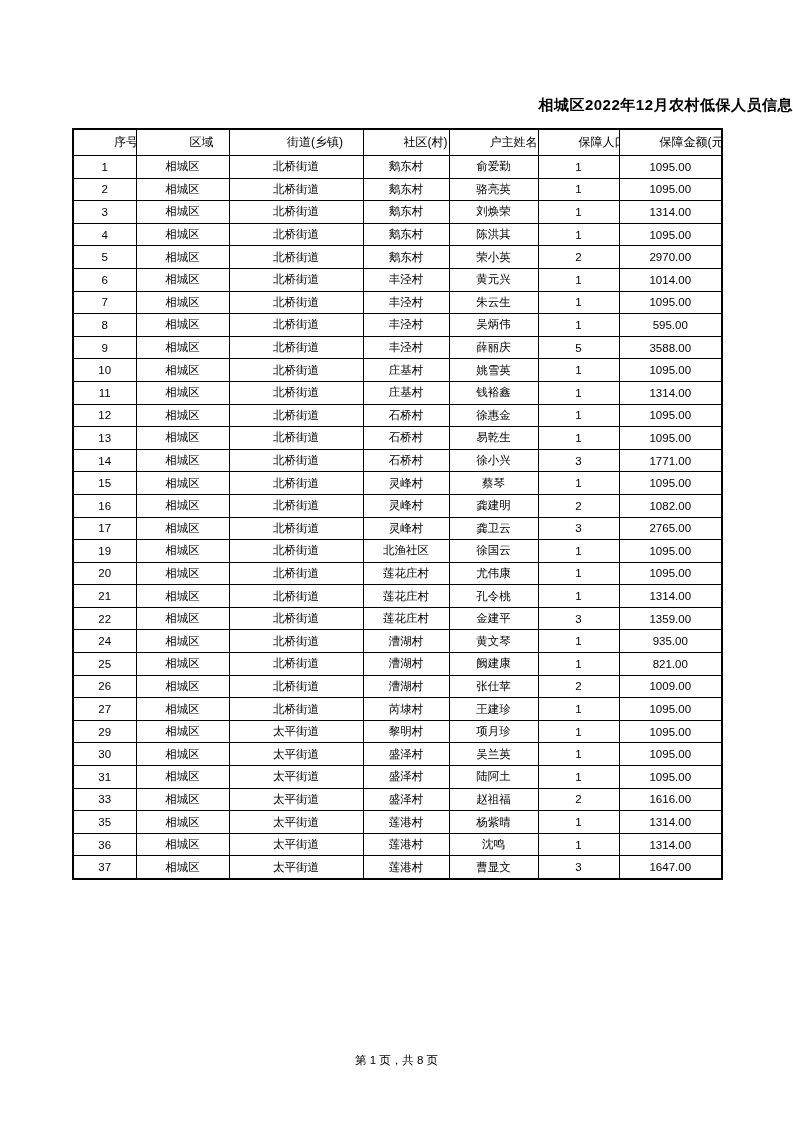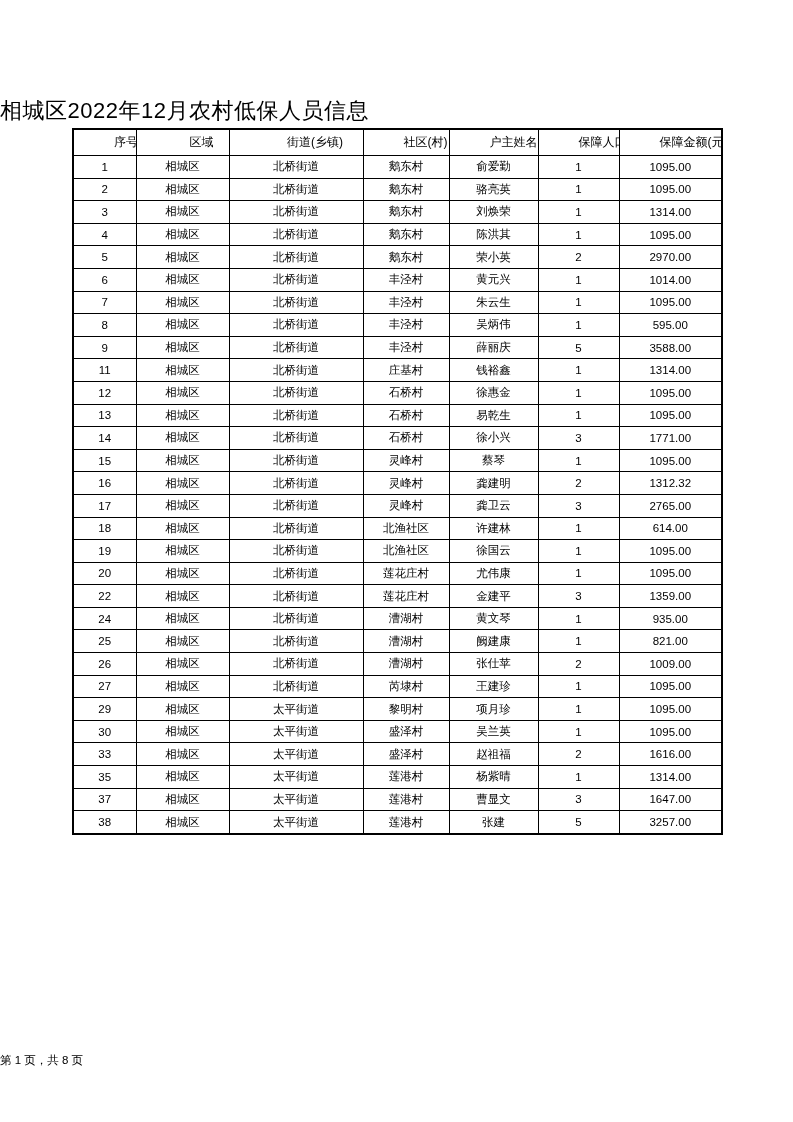--- a/index.html
+++ b/index.html
@@ -18,23 +18,23 @@
     width: 793px;
     height: 1122px;
     background: #ffffff;
     position: relative;
   }
   .doc-title {
     position: absolute;
     top: 96px;
     left: 0;
     width: 100%;
-    text-align: left;
-    font-size: 22px;
-    font-weight: normal;
+    text-align: right;
+    font-size: 15px;
+    font-weight: bold;
     letter-spacing: 0.5px;
     color: #000000;
   }
   table.data-table {
     position: absolute;
     top: 128px;
     left: 72px;
     width: 649px;
     border-collapse: collapse;
     table-layout: fixed;
@@ -65,21 +65,21 @@
   .col-street { width: 134px; }
   .col-village{ width: 86px; }
   .col-name   { width: 89px; }
   .col-count  { width: 81px; }
   .col-amount { width: 103px; }
   .page-footer {
     position: absolute;
     top: 1053px;
     left: 0;
     width: 100%;
-    text-align: left;
+    text-align: center;
     font-size: 11.5px;
     color: #000000;
   }
 </style>
 </head>
 <body>
 
 <div class="page">
 
   <div class="doc-title">相城区2022年12月农村低保人员信息</div>
@@ -181,20 +181,29 @@
         <tr>
           <td>9</td>
           <td>相城区</td>
           <td>北桥街道</td>
           <td>丰泾村</td>
           <td>薛丽庆</td>
           <td>5</td>
           <td>3588.00</td>
         </tr>
         <tr>
+          <td>10</td>
+          <td>相城区</td>
+          <td>北桥街道</td>
+          <td>庄基村</td>
+          <td>姚雪英</td>
+          <td>1</td>
+          <td>1095.00</td>
+        </tr>
+        <tr>
           <td>11</td>
           <td>相城区</td>
           <td>北桥街道</td>
           <td>庄基村</td>
           <td>钱裕鑫</td>
           <td>1</td>
           <td>1314.00</td>
         </tr>
         <tr>
           <td>12</td>
@@ -232,57 +241,57 @@
           <td>1</td>
           <td>1095.00</td>
         </tr>
         <tr>
           <td>16</td>
           <td>相城区</td>
           <td>北桥街道</td>
           <td>灵峰村</td>
           <td>龚建明</td>
           <td>2</td>
-          <td>1312.32</td>
+          <td>1082.00</td>
         </tr>
         <tr>
           <td>17</td>
           <td>相城区</td>
           <td>北桥街道</td>
           <td>灵峰村</td>
           <td>龚卫云</td>
           <td>3</td>
           <td>2765.00</td>
         </tr>
         <tr>
-          <td>18</td>
-          <td>相城区</td>
-          <td>北桥街道</td>
-          <td>北渔社区</td>
-          <td>许建林</td>
-          <td>1</td>
-          <td>614.00</td>
-        </tr>
-        <tr>
           <td>19</td>
           <td>相城区</td>
           <td>北桥街道</td>
           <td>北渔社区</td>
           <td>徐国云</td>
           <td>1</td>
           <td>1095.00</td>
         </tr>
         <tr>
           <td>20</td>
           <td>相城区</td>
           <td>北桥街道</td>
           <td>莲花庄村</td>
           <td>尤伟康</td>
           <td>1</td>
           <td>1095.00</td>
+        </tr>
+        <tr>
+          <td>21</td>
+          <td>相城区</td>
+          <td>北桥街道</td>
+          <td>莲花庄村</td>
+          <td>孔令桃</td>
+          <td>1</td>
+          <td>1314.00</td>
         </tr>
         <tr>
           <td>22</td>
           <td>相城区</td>
           <td>北桥街道</td>
           <td>莲花庄村</td>
           <td>金建平</td>
           <td>3</td>
           <td>1359.00</td>
         </tr>
@@ -334,53 +343,62 @@
         <tr>
           <td>30</td>
           <td>相城区</td>
           <td>太平街道</td>
           <td>盛泽村</td>
           <td>吴兰英</td>
           <td>1</td>
           <td>1095.00</td>
         </tr>
         <tr>
+          <td>31</td>
+          <td>相城区</td>
+          <td>太平街道</td>
+          <td>盛泽村</td>
+          <td>陆阿土</td>
+          <td>1</td>
+          <td>1095.00</td>
+        </tr>
+        <tr>
           <td>33</td>
           <td>相城区</td>
           <td>太平街道</td>
           <td>盛泽村</td>
           <td>赵祖福</td>
           <td>2</td>
           <td>1616.00</td>
         </tr>
         <tr>
           <td>35</td>
           <td>相城区</td>
           <td>太平街道</td>
           <td>莲港村</td>
           <td>杨紫晴</td>
           <td>1</td>
           <td>1314.00</td>
         </tr>
         <tr>
+          <td>36</td>
+          <td>相城区</td>
+          <td>太平街道</td>
+          <td>莲港村</td>
+          <td>沈鸣</td>
+          <td>1</td>
+          <td>1314.00</td>
+        </tr>
+        <tr>
           <td>37</td>
           <td>相城区</td>
           <td>太平街道</td>
           <td>莲港村</td>
           <td>曹显文</td>
           <td>3</td>
           <td>1647.00</td>
         </tr>
-        <tr>
-          <td>38</td>
-          <td>相城区</td>
-          <td>太平街道</td>
-          <td>莲港村</td>
-          <td>张建</td>
-          <td>5</td>
-          <td>3257.00</td>
-        </tr>
       </tbody>
   </table>
 
   <div class="page-footer">第 1 页，共 8 页</div>
 
 </div>
 
 </body></html>

